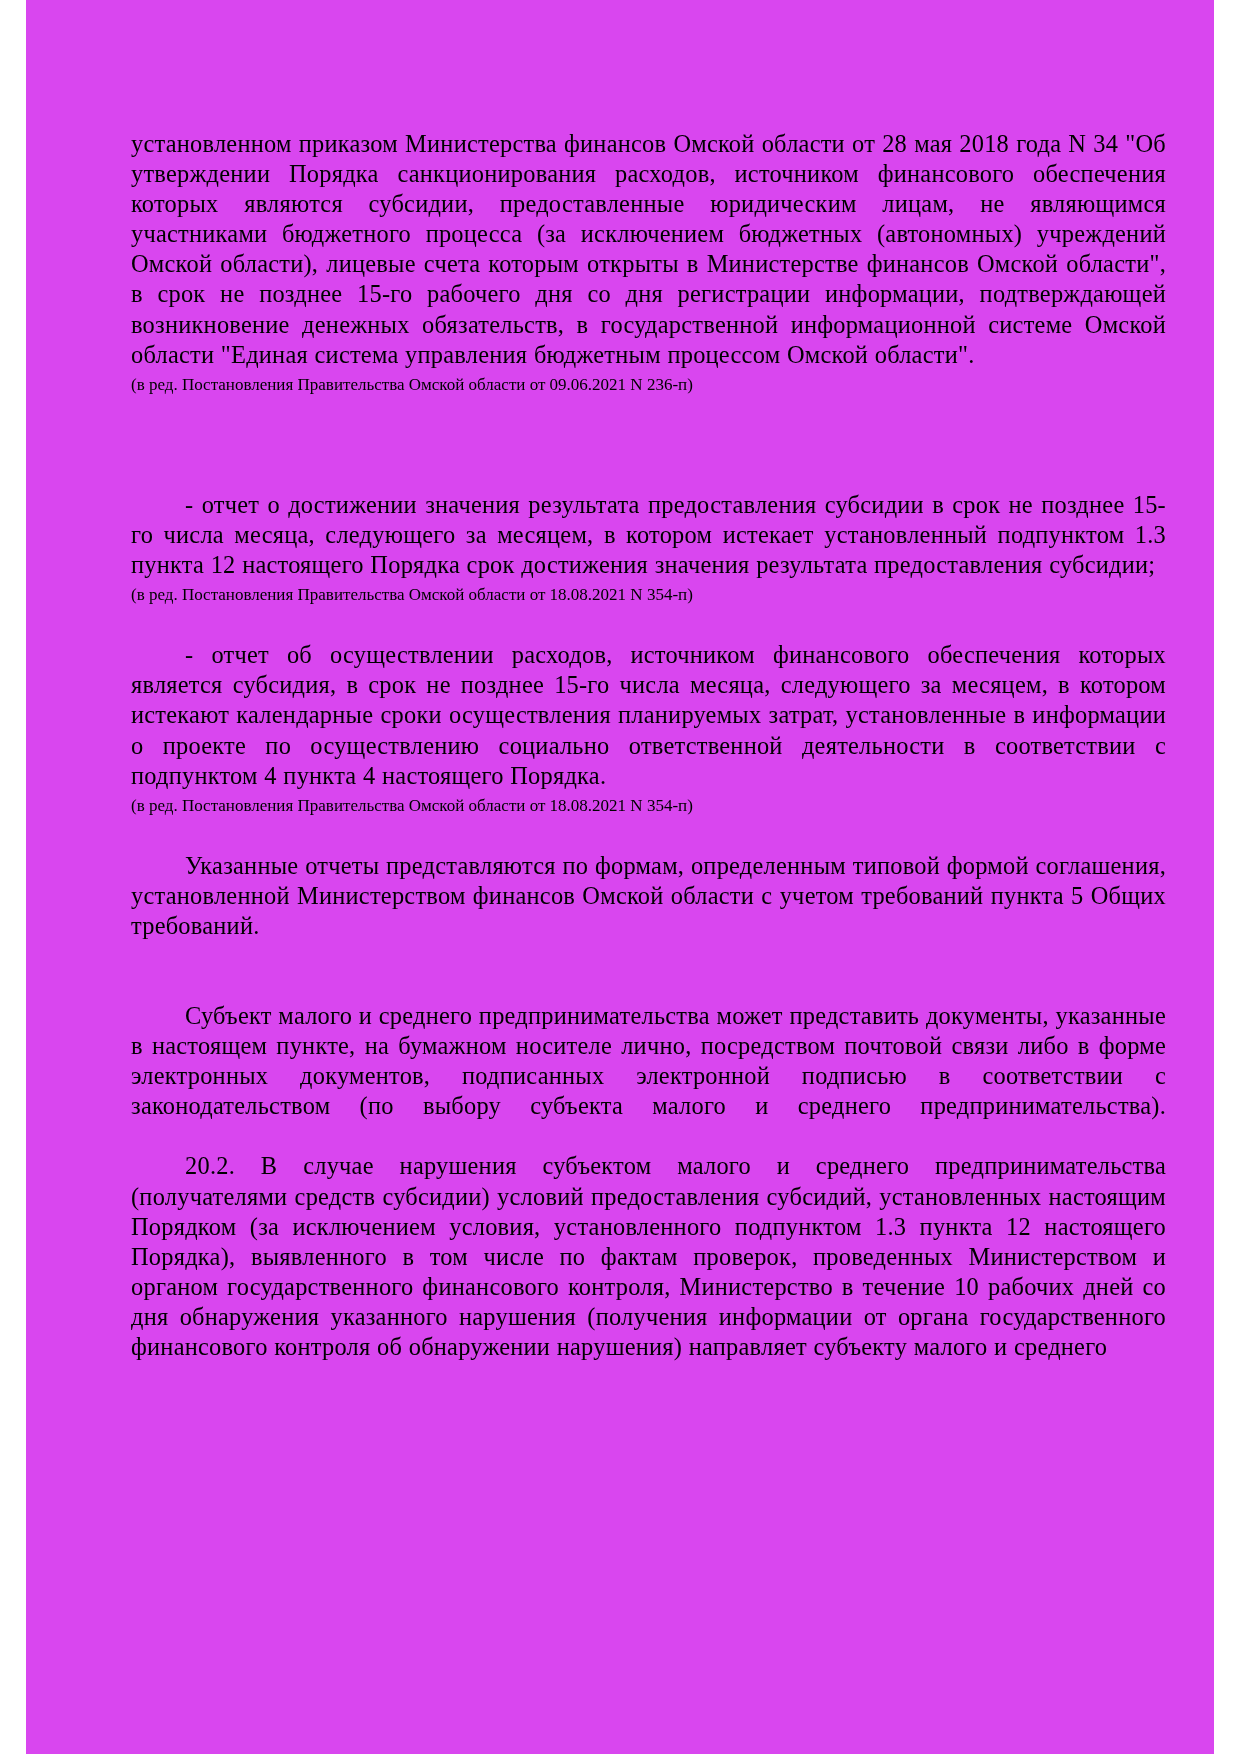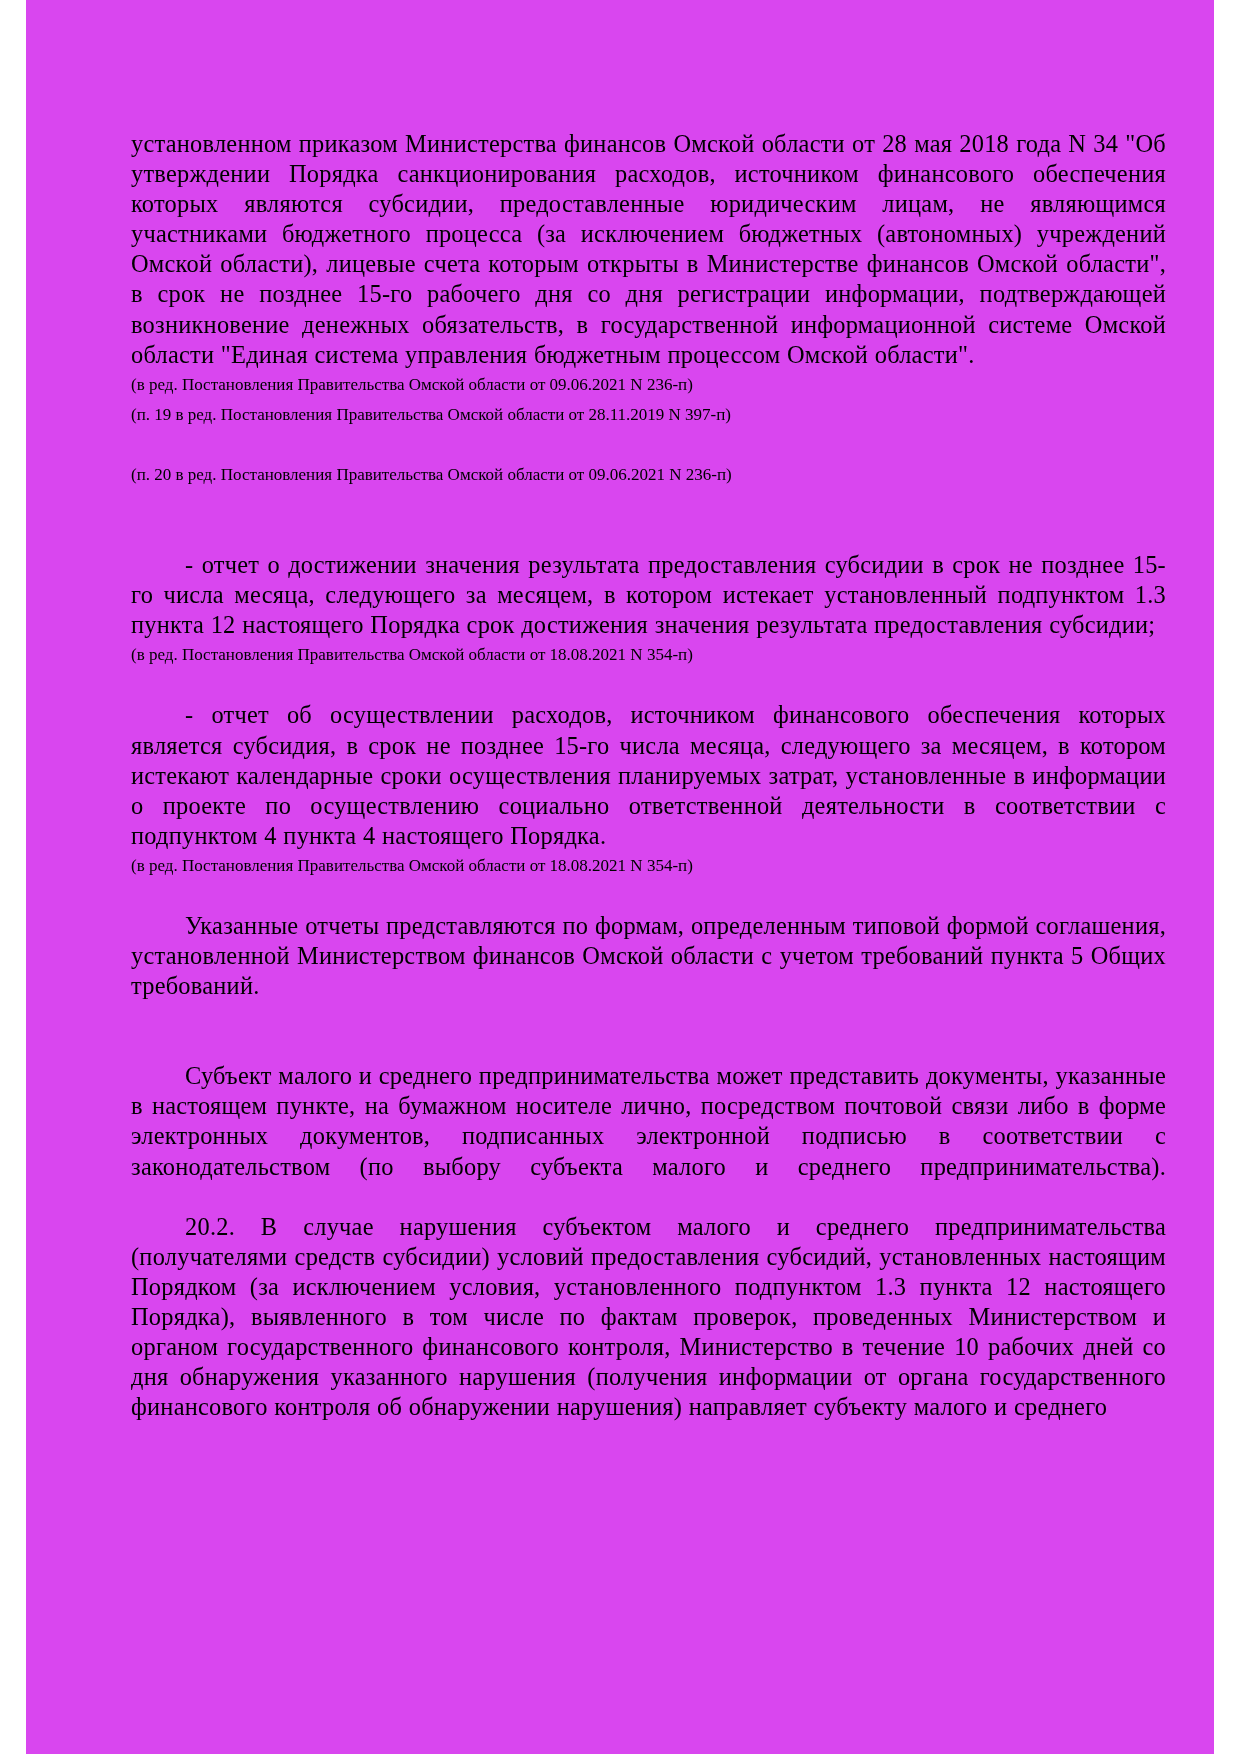--- a/index.html
+++ b/index.html
@@ -49,25 +49,23 @@
   .gap-sm { height: 30px; }
 </style>
 </head>
 <body>
 
 <div class="page">
   <div class="content">
 
     <p class="para">установленном приказом Министерства финансов Омской области от 28 мая 2018 года N 34 "Об утверждении Порядка санкционирования расходов, источником финансового обеспечения которых являются субсидии, предоставленные юридическим лицам, не являющимся участниками бюджетного процесса (за исключением бюджетных (автономных) учреждений Омской области), лицевые счета которым открыты в Министерстве финансов Омской области", в срок не позднее 15-го рабочего дня со дня регистрации информации, подтверждающей возникновение денежных обязательств, в государственной информационной системе Омской области "Единая система управления бюджетным процессом Омской области".</p>
     <p class="ref">(в ред. Постановления Правительства Омской области от 09.06.2021 N 236-п)</p>
-    <p class="ref">(п. 19 в ред. Постановления Правительства Омской области от 28.11.2019 N 397-п)</p>
 
     <div class="gap-sm"></div>
 
-    <p class="ref">(п. 20 в ред. Постановления Правительства Омской области от 09.06.2021 N 236-п)</p>
 
     <div class="gap-sm"></div>
 
 
     <div class="gap-sm"></div>
 
     <p class="para indent">- отчет о достижении значения результата предоставления субсидии в срок не позднее 15-го числа месяца, следующего за месяцем, в котором истекает установленный подпунктом 1.3 пункта 12 настоящего Порядка срок достижения значения результата предоставления субсидии;</p>
     <p class="ref">(в ред. Постановления Правительства Омской области от 18.08.2021 N 354-п)</p>
 
     <div class="gap-sm"></div>

